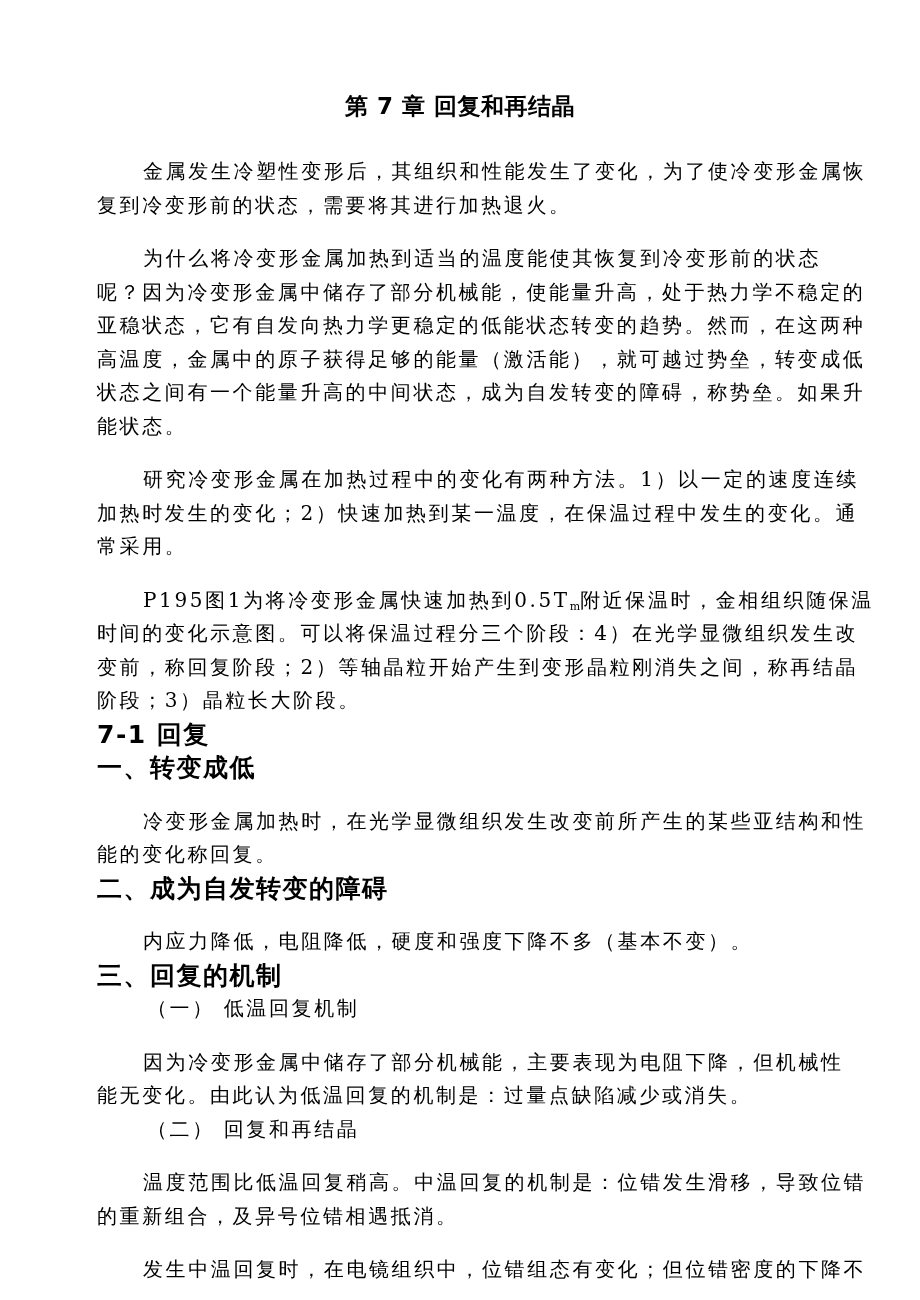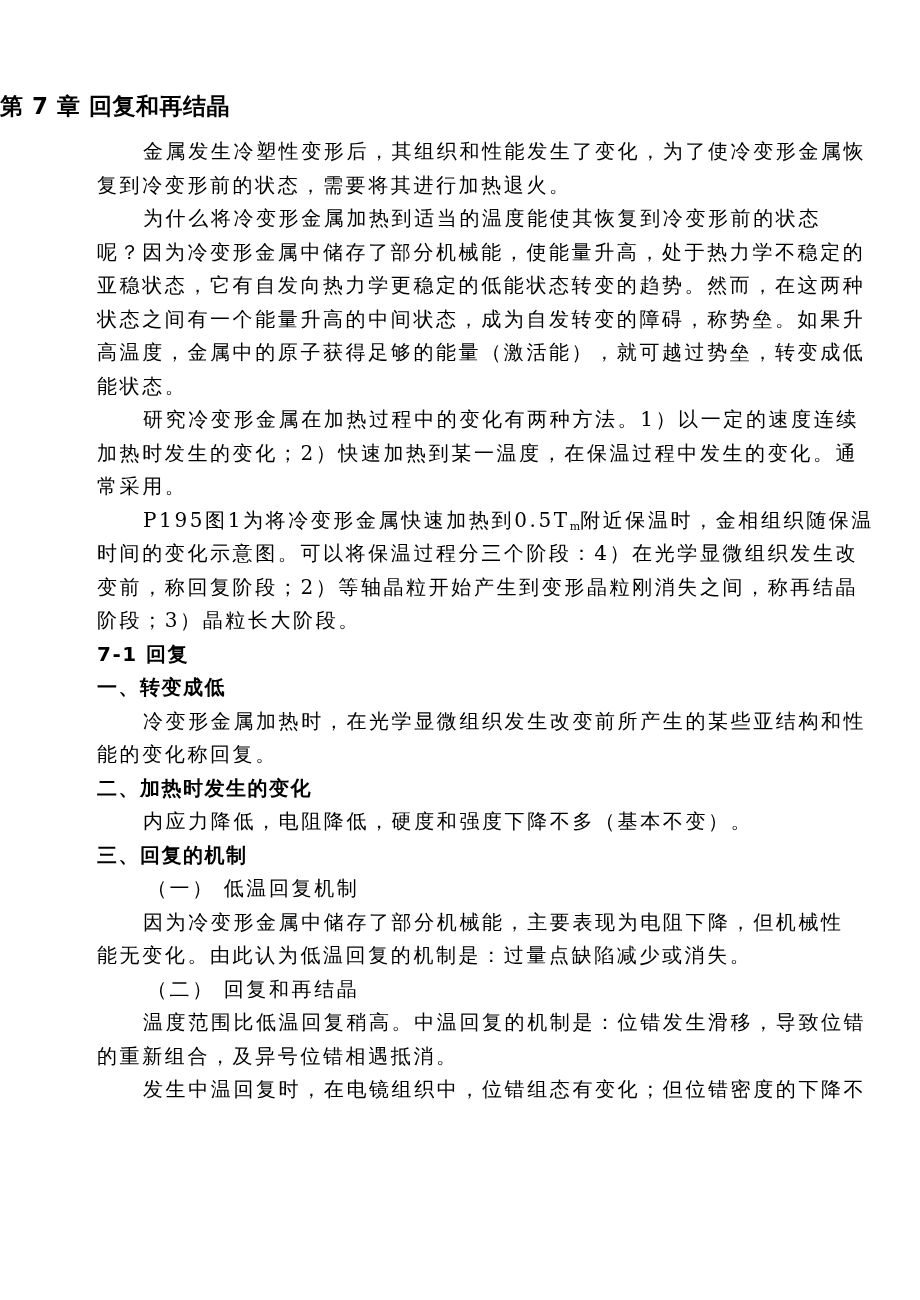--- a/index.html
+++ b/index.html
@@ -4,68 +4,68 @@
   <style>
     html, body { margin: 0; padding: 0; background: #ffffff; }
     body { width: 920px; height: 1300px; position: relative; overflow: hidden; }
     .page {
       position: absolute; left: 0; top: 0; width: 920px; height: 1300px;
       background: #ffffff; color: #000000;
       font-family: "DejaVu Serif", "Liberation Serif", serif;
     }
     .title {
       position: absolute; left: 0; width: 920px; top: 90px;
-      font-family: "DejaVu Sans", "Liberation Sans", sans-serif;
+      text-align: center; font-family: "DejaVu Sans", "Liberation Sans", sans-serif;
       font-weight: bold; font-size: 23px; line-height: 32px; letter-spacing: 0.5px;
     }
     .body {
       position: absolute; left: 97px; top: 135px; width: 740px;
     }
     .ln {
       display: block; height: 33.5px; line-height: 33.5px;
       font-size: 20px; letter-spacing: 2.6px; white-space: nowrap;
     }
-    .ind { padding-left: 46px; }
+    .ind { padding-left: 46px; margin-top: 20px; }
     .ind2 { padding-left: 50px; }
     .hd {
       font-family: "DejaVu Sans", "Liberation Sans", sans-serif;
-      font-weight: bold; letter-spacing: 1.5px; font-size: 20px;
+      font-weight: bold; letter-spacing: 1.5px; font-size: 25px;
     }
     sub { font-size: 11px; vertical-align: -3px; letter-spacing: 0; }
   </style>
 </head>
 <body>
 
 <div class="page">
   <div class="title">第 7 章  回复和再结晶</div>
 
   <div class="body">
     <span class="ln ind">金属发生冷塑性变形后，其组织和性能发生了变化，为了使冷变形金属恢</span>
     <span class="ln">复到冷变形前的状态，需要将其进行加热退火。</span>
     <span class="ln ind">为什么将冷变形金属加热到适当的温度能使其恢复到冷变形前的状态</span>
     <span class="ln">呢？因为冷变形金属中储存了部分机械能，使能量升高，处于热力学不稳定的</span>
     <span class="ln">亚稳状态，它有自发向热力学更稳定的低能状态转变的趋势。然而，在这两种</span>
+    <span class="ln">高温度，金属中的原子获得足够的能量（激活能），就可越过势垒，转变成低</span>
     <span class="ln">状态之间有一个能量升高的中间状态，成为自发转变的障碍，称势垒。如果升</span>
-    <span class="ln">高温度，金属中的原子获得足够的能量（激活能），就可越过势垒，转变成低</span>
     <span class="ln">能状态。</span>
     <span class="ln ind">研究冷变形金属在加热过程中的变化有两种方法。1）以一定的速度连续</span>
     <span class="ln">加热时发生的变化；2）快速加热到某一温度，在保温过程中发生的变化。通</span>
     <span class="ln">常采用。</span>
 
     <span class="ln ind"><span>P195图1为将冷变形金属快速加热到0.5T</span><sub>m</sub><span>附近保温时，金相组织随保温</span></span>
     <span class="ln">时间的变化示意图。可以将保温过程分三个阶段：4）在光学显微组织发生改</span>
     <span class="ln">变前，称回复阶段；2）等轴晶粒开始产生到变形晶粒刚消失之间，称再结晶</span>
     <span class="ln">阶段；3）晶粒长大阶段。</span>
 
     <span class="ln hd">7-1 回复</span>
     <span class="ln hd">一、转变成低</span>
     <span class="ln ind">冷变形金属加热时，在光学显微组织发生改变前所产生的某些亚结构和性</span>
     <span class="ln">能的变化称回复。</span>
 
-    <span class="ln hd">二、加热时发生的变化</span>
+    <span class="ln hd">二、成为自发转变的障碍</span>
     <span class="ln ind">内应力降低，电阻降低，硬度和强度下降不多（基本不变）。</span>
 
     <span class="ln hd">三、回复的机制</span>
     <span class="ln ind2">（一）  低温回复机制</span>
     <span class="ln ind">因为冷变形金属中储存了部分机械能，主要表现为电阻下降，但机械性</span>
     <span class="ln">能无变化。由此认为低温回复的机制是：过量点缺陷减少或消失。</span>
 
     <span class="ln ind2">（二）  回复和再结晶</span>
     <span class="ln ind">温度范围比低温回复稍高。中温回复的机制是：位错发生滑移，导致位错</span>
     <span class="ln">的重新组合，及异号位错相遇抵消。</span>

